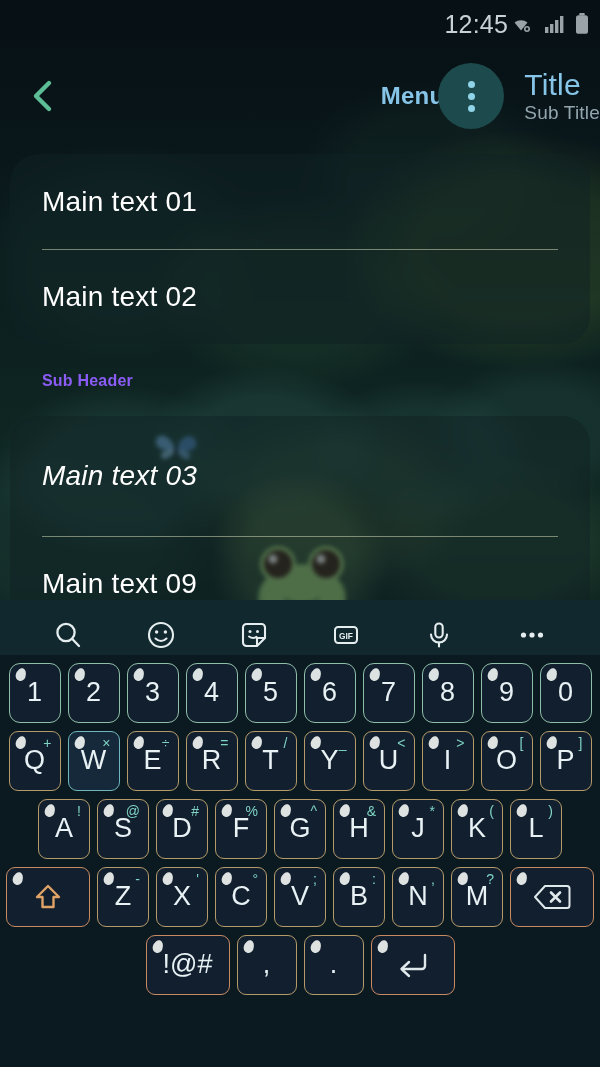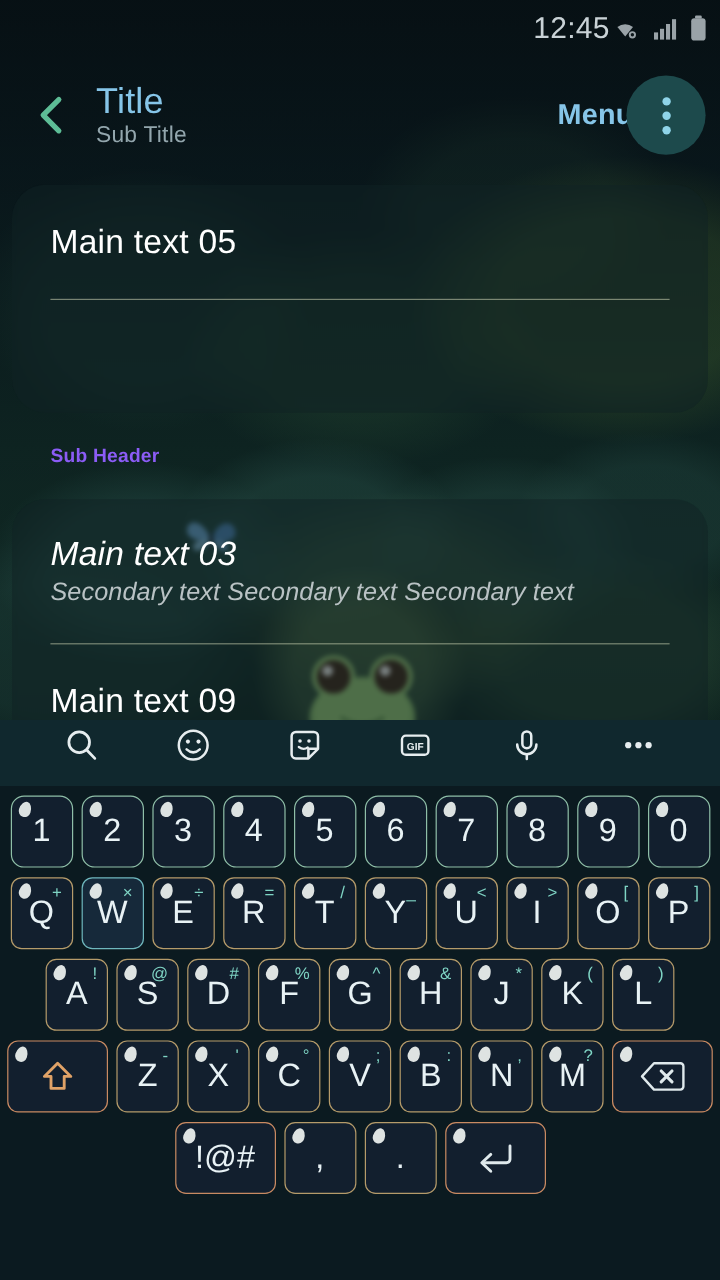--- a/index.html
+++ b/index.html
@@ -106,21 +106,21 @@
   
   #keyboard {
     position:absolute; left:0; top:600px; width:600px; height:467px;
     background:#0b1a20; z-index:30;
   }
   #kb-toolbar {
     width:600px; height:55px; background:#10282e;
     display:flex; align-items:center; justify-content:space-around;
     padding:0 22px;
   }
-  .tb-btn { width:46px; height:46px; display:flex; align-items:flex-start; justify-content:center; }
+  .tb-btn { width:46px; height:46px; display:flex; align-items:flex-end; justify-content:center; }
 
   .kb-row { display:flex; justify-content:center; align-items:center; gap:7px; padding:0 6px; }
   #row-num { height:63px; margin-top:6px; }
   #row-q   { height:63px; margin-top:5px; }
   #row-a   { height:63px; margin-top:5px; }
   #row-z   { height:63px; margin-top:5px; }
   #row-b   { height:63px; margin-top:5px; }
 
   .key {
     position:relative;
@@ -203,49 +203,51 @@
       </svg>
     </div>
   </div>
 
   <div id="appbar">
     <div id="back-btn">
       <svg width="30" height="36" viewBox="0 0 30 36">
         <path d="M21 5 L8 18 L21 31" stroke="#5dbd96" stroke-width="4.4" fill="none" stroke-linecap="round" stroke-linejoin="round"></path>
       </svg>
     </div>
-    <div id="titles">
-      <div id="title-text">Title</div>
-      <div id="subtitle-text">Sub Title</div>
-    </div>
     <div id="appbar-right">
       <div id="menu-label">Menu</div>
       <div id="overflow-btn">
         <div class="dot3"></div>
         <div class="dot3"></div>
         <div class="dot3"></div>
       </div>
     </div>
+    <div id="titles">
+      <div id="title-text">Title</div>
+      <div id="subtitle-text">Sub Title</div>
+    </div>
   </div>
 
   <div id="content">
 
     <div class="card" id="card1">
       <div class="row" style="top:0; height:95px;">
-        <div class="main-text">Main text 05</div>
+        <div class="main-text">Main text 01</div>
       </div>
       <div class="divider" style="top:95px;"></div>
+      <div class="row" style="top:95px; height:95px;">
+        <div class="main-text">Main text 02</div>
+      </div>
     </div>
 
     <div id="subheader">Sub Header</div>
 
     <div class="card" id="card2">
       <div class="row" style="top:0; height:120px;font-style:italic;">
         <div class="main-text">Main text 03</div>
-        <div class="sec-text">Secondary text Secondary text Secondary text</div>
       </div>
       <div class="divider" style="top:120px;"></div>
       <div class="row" style="top:120px; height:95px;">
         <div class="main-text">Main text 09</div>
       </div>
     </div>
 
   </div>
 
   <div id="keyboard">

